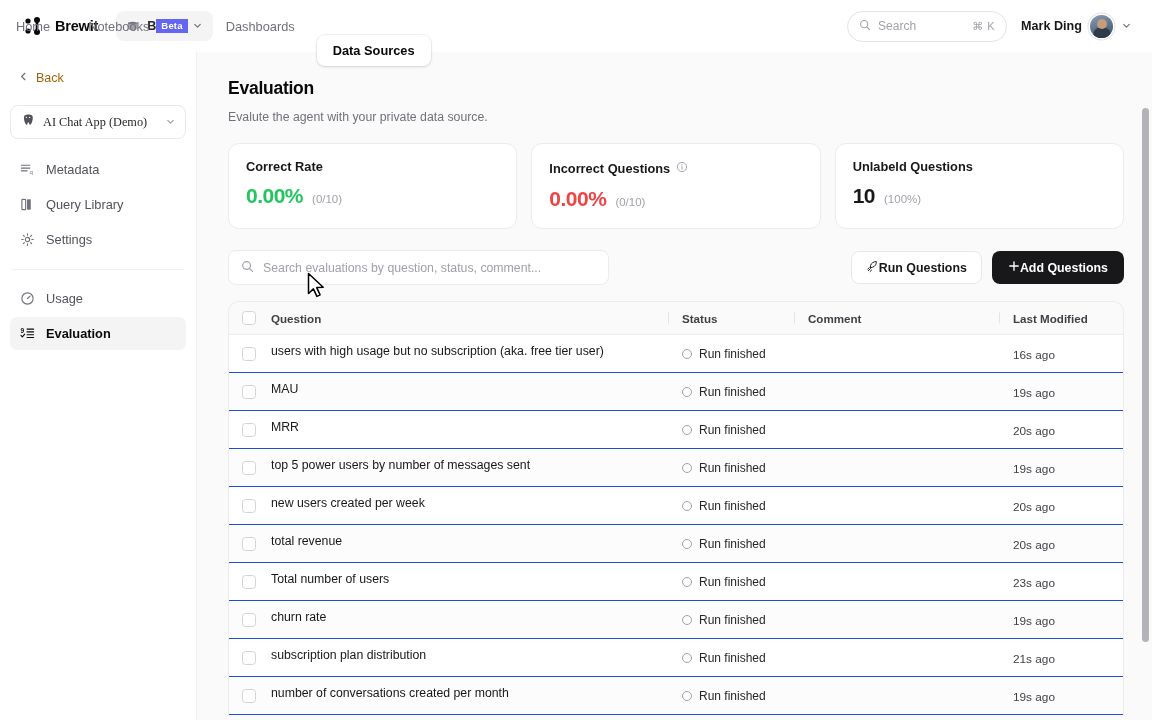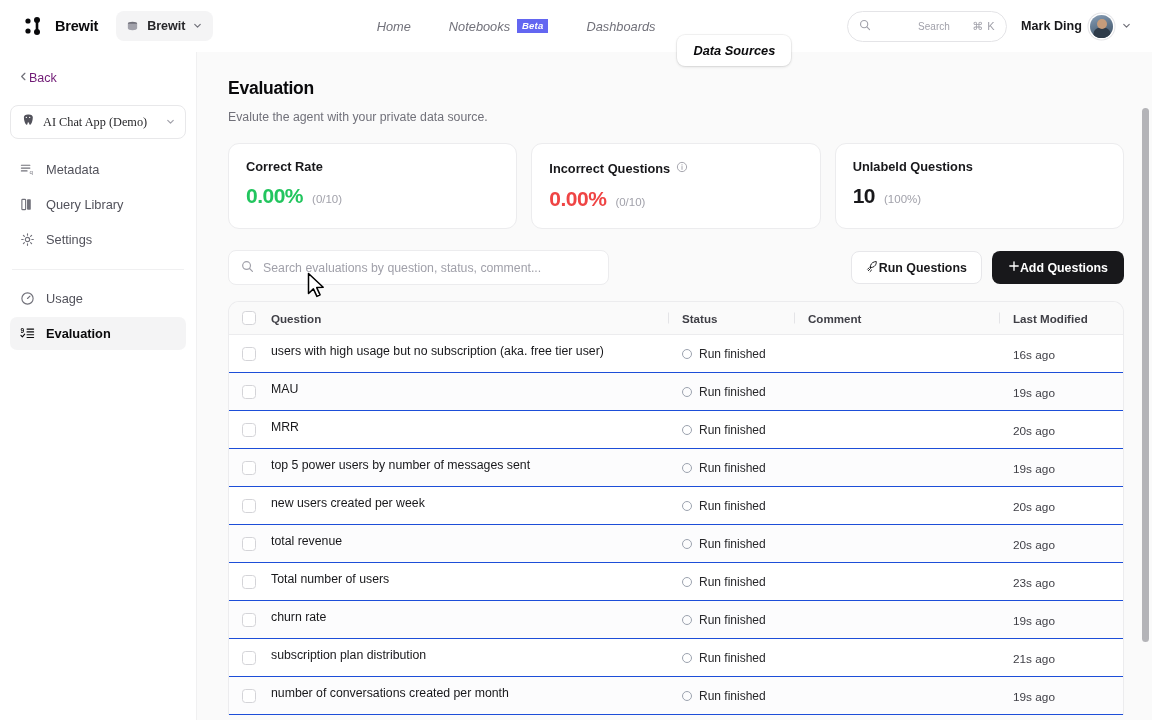--- a/index.html
+++ b/index.html
@@ -24,23 +24,22 @@
 
   .ws-pill {
     margin-left: 18px; height: 30px; display: flex; align-items: center; gap: 7px;
     background: #f4f4f5; border-radius: 8px; padding: 0 10px 0 9px; cursor: pointer;
   }
   .ws-ico { width: 15px; height: 15px; display: flex; align-items: center; justify-content: center; }
   .ws-label { font-size: 12.5px; font-weight: 600; color: #27272a; }
 
   .nav-center {
     position: absolute; left: 0; right: 0; top: 0; height: 52px;
-    display: flex; align-items: center; justify-content: center; gap: 6px;
+    display: flex; align-items: center; gap: 6px;
     pointer-events: none;
-    font-style: italic;
   }
   .nav-center > * { pointer-events: auto; }
   .nav-item {
     display: flex; align-items: center; gap: 7px; height: 31px;
     padding: 0 16px; border-radius: 8px; cursor: pointer;
     font-size: 12.8px; color: #71717a; font-weight: 500; white-space: nowrap;
   }
   .nav-item.active {
     background: #ffffff; color: #09090b; font-weight: 700;
     box-shadow: 0 1px 3px rgba(0,0,0,.12), 0 0 0 1px rgba(0,0,0,.045);
@@ -49,21 +48,21 @@
   .beta-badge {
     background: #6366f1; color: #fff; font-size: 9.5px; font-weight: 700;
     border-radius: 0; padding: 2px 5px 2.5px; letter-spacing: .2px; line-height: 1;
   }
 
   .nav-right { margin-left: auto; display: flex; align-items: center; gap: 14px; }
   .search-box {
     width: 160px; height: 31px; border: 1px solid #e4e4e7; border-radius: 16px;
     display: flex; align-items: center; gap: 7px; padding: 0 11px; cursor: text; background: #fff;
   }
-  .search-box .ph { font-size: 10px; color: #a1a1aa; flex: 1; margin-left: 40px; }
+  .search-box .ph { font-size: 12px; color: #a1a1aa; flex: 1; }
   .kbd { font-size: 11px; color: #a1a1aa; letter-spacing: .5px; }
 
   .user { display: flex; align-items: center; gap: 8px; cursor: pointer; padding-right: 4px; }
   .user-name { font-size: 12.6px; font-weight: 600; color: #18181b; }
   .avatar {
     width: 23px; height: 23px; border-radius: 50%; overflow: hidden; position: relative;
     background: linear-gradient(160deg,#8aa0b8 0%,#5b7187 55%,#3f4f61 100%);
     box-shadow: 0 0 0 1.5px #fff, 0 0 0 2.5px #e4e4e7;
   }
   .avatar::after {
@@ -76,22 +75,22 @@
   }
 
   .body-row { flex: 1; display: flex; min-height: 0; }
 
   
   .sidebar {
     width: 197px; min-width: 197px; background: #ffffff;
     border-right: 1px solid #f0f0f1; padding: 14px 10px 0; display: flex; flex-direction: column;
   }
   .back-row {
-    display: flex; align-items: center; gap: 0; padding: 4px 6px 4px 8px;
-    cursor: pointer; font-size: 12.5px; color: #701a75; height: 24px;
+    display: flex; align-items: center; gap: 7px; padding: 4px 6px 4px 8px;
+    cursor: pointer; font-size: 12.5px; color: #a16207; height: 24px;
   }
   .ds-select {
     margin-top: 15px; height: 34px; border: 1px solid #e8e8ea; border-radius: 8px;
     display: flex; align-items: center; gap: 8px; padding: 0 9px 0 10px; cursor: pointer;
     background: #fff;
   }
   .ds-label {
     font-size: 12.3px; color: #27272a; font-weight: 500; flex: 1;
     white-space: nowrap; overflow: hidden; text-overflow: ellipsis; font-family: Liberation Serif, serif;
   }

